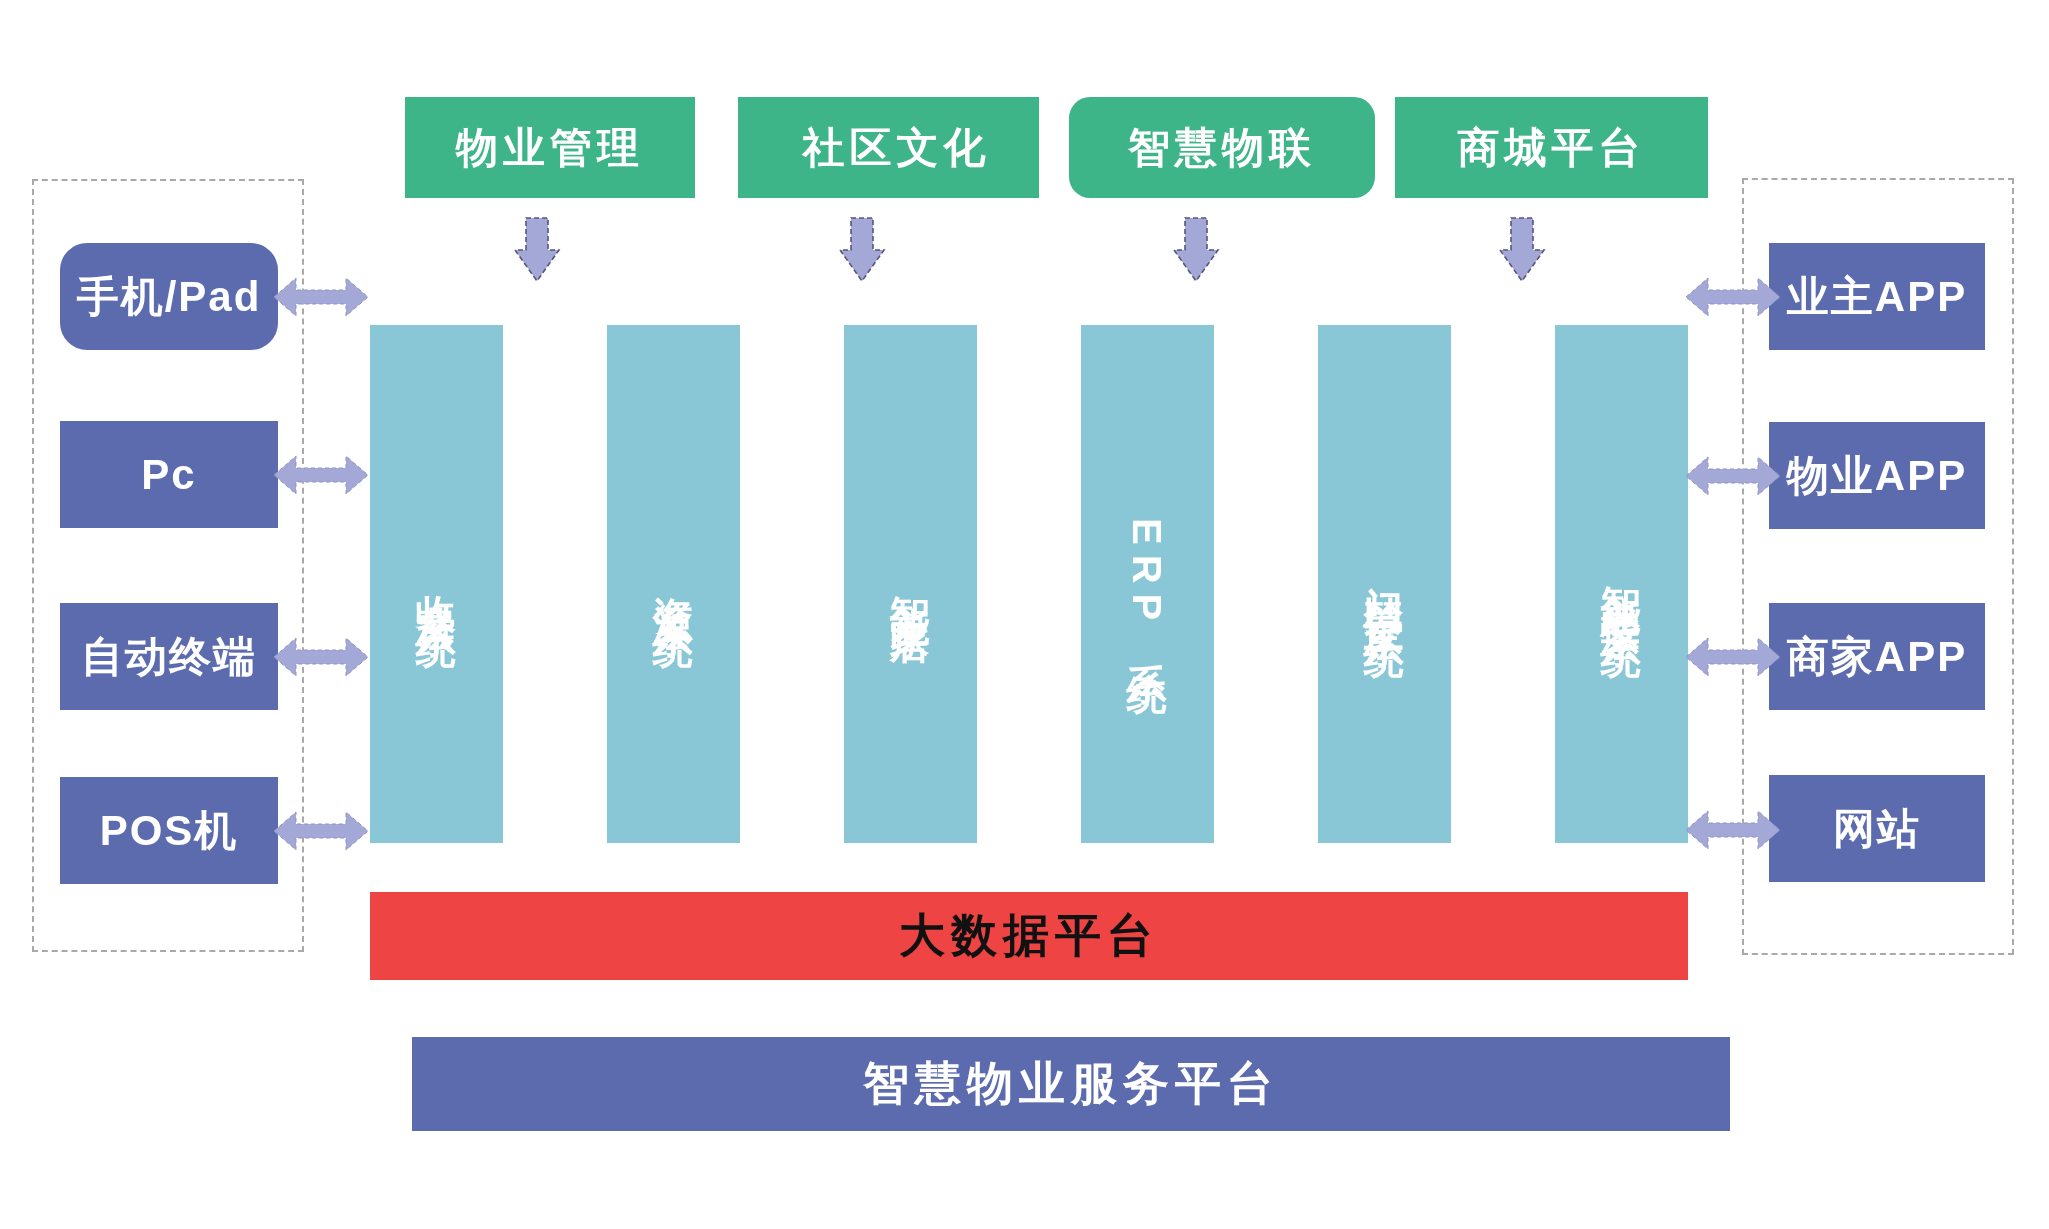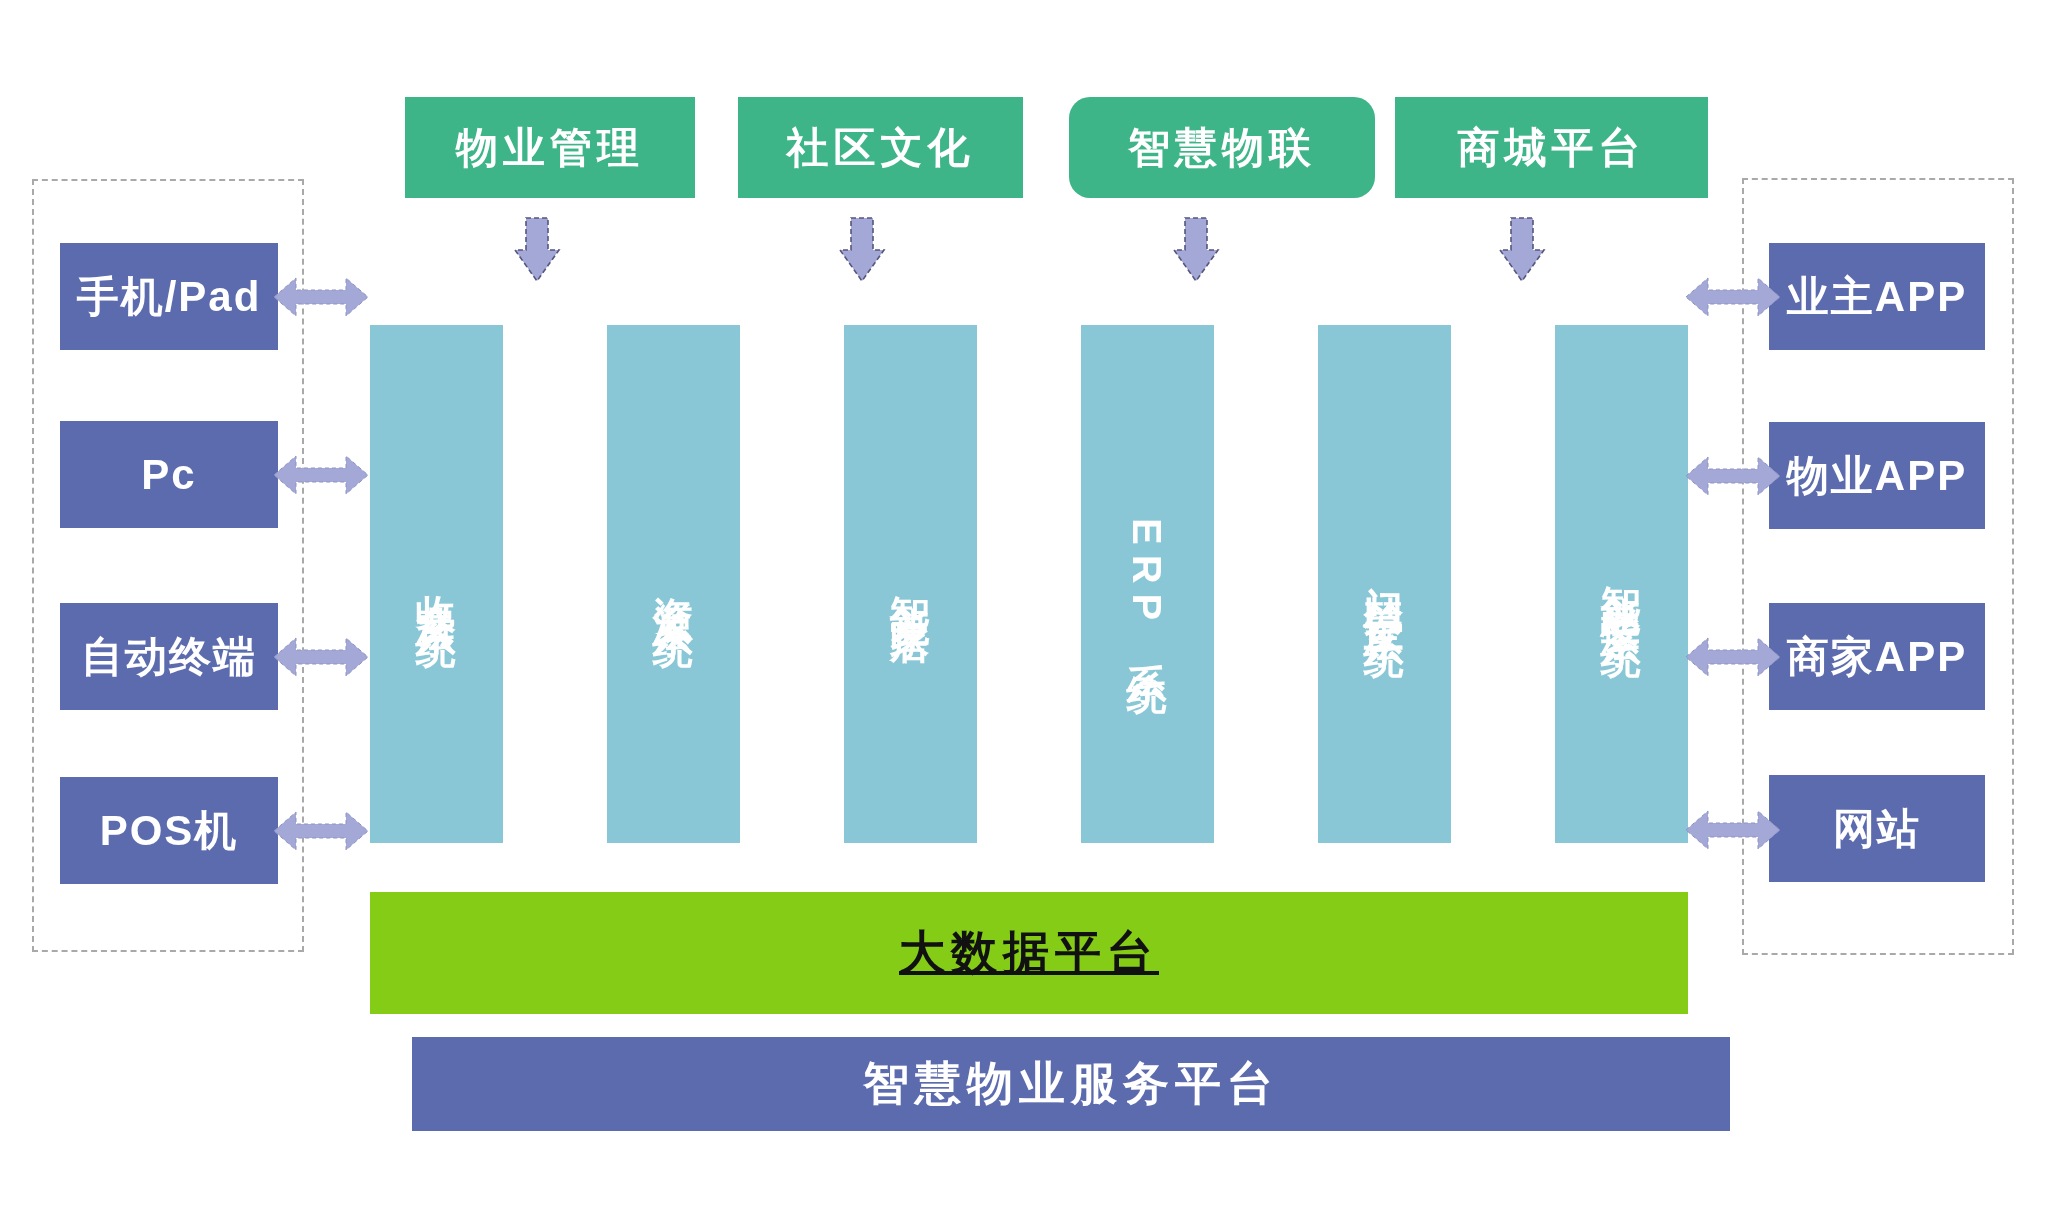--- a/index.html
+++ b/index.html
@@ -46,32 +46,32 @@
     display:flex;align-items:center;justify-content:center;
     writing-mode:vertical-rl;text-orientation:mixed;
     letter-spacing:10px;
   }
   
   .bar{
     position:absolute;left:370px;width:1318px;
     display:flex;align-items:center;justify-content:center;
     font-weight:bold;letter-spacing:6px;
   }
-  #big-data-bar{top:892px;height:122px;background:#84cc16;color:#111111;font-size:46px;text-decoration:underline;}
+  #big-data-bar{top:892px;height:88px;background:#ef4444;color:#111111;font-size:46px;}
   #service-bar{top:1037px;height:94px;background:#5b6bae;color:#ffffff;font-size:46px;margin-left:42px;}
 </style>
 </head>
 <body>
 
 <div id="canvas">
 
   <div class="green-box" style="left:373px;width:290px;">
     <span>物业管理</span>
   </div>
-  <div class="green-box" style="left:706px;width:285px;">
+  <div class="green-box" style="left:706px;width:285px;padding-left:16px;">
     <span>社区文化</span>
   </div>
   <div class="green-box" style="left:1037px;width:306px;border-radius:21px;">
     <span>智慧物联</span>
   </div>
   <div class="green-box" style="left:1363px;width:313px;">
     <span>商城平台</span>
   </div>
 
   <svg class="down-arrow" style="left:513px;" viewBox="0 0 48 68">
@@ -82,21 +82,21 @@
   </svg>
   <svg class="down-arrow" style="left:1172px;" viewBox="0 0 48 68">
     <path d="M13 2 H35 V34 H46 L24 65 L2 34 H13 Z" fill="#a3a8d7" stroke="#55557d" stroke-width="1.6" stroke-dasharray="5 3"></path>
   </svg>
   <svg class="down-arrow" style="left:1498px;" viewBox="0 0 48 68">
     <path d="M13 2 H35 V34 H46 L24 65 L2 34 H13 Z" fill="#a3a8d7" stroke="#55557d" stroke-width="1.6" stroke-dasharray="5 3"></path>
   </svg>
 
   <div class="dashed-panel" id="left-panel"></div>
 
-  <div class="indigo-box left" style="top:243px;">
+  <div class="indigo-box left" style="top:243px;border-radius:27px;">
     <span>手机/Pad</span>
   </div>
   <div class="indigo-box left" style="top:421px;text-align:right;">
     <span>Pc</span>
   </div>
   <div class="indigo-box left" style="top:603px;">
     <span>自动终端</span>
   </div>
   <div class="indigo-box left" style="top:777px;">
     <span>POS机</span>

